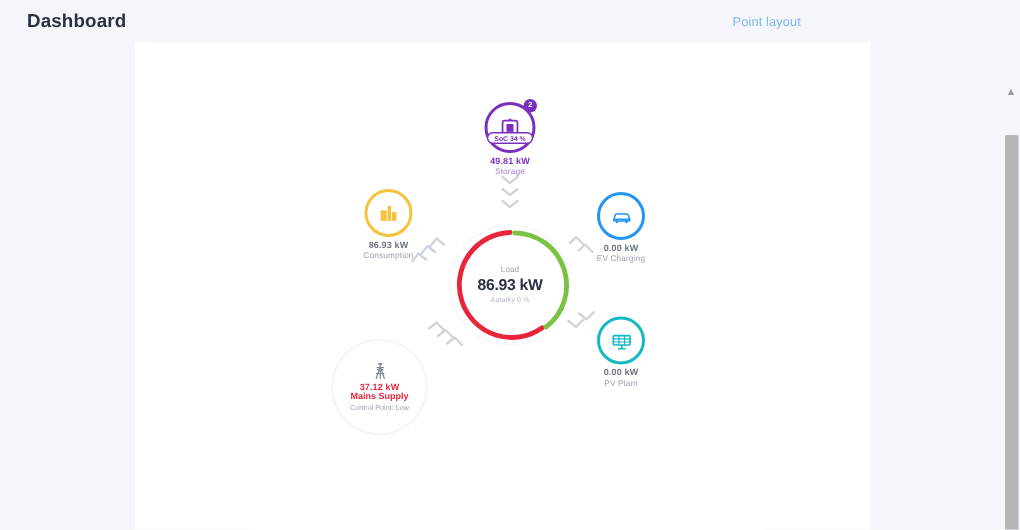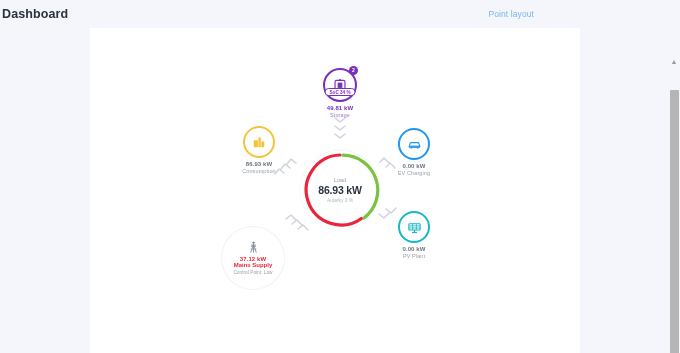--- a/index.html
+++ b/index.html
@@ -8,21 +8,21 @@
     background:#f4f6fb;
     font-family:"Liberation Sans", sans-serif;
     overflow:hidden;
   }
   body { position:relative; }
 
   
   #header {
     position:absolute; left:0; top:0; width:548px; height:28px;
     display:flex; align-items:center; justify-content:space-between;
-    padding:0 14px 0 2px;
+    padding:0 14px 0 18px;
     background:#f4f6fb;
   }
   #page-title {
     font-size:12.5px; font-weight:bold; color:#2a3142; letter-spacing:.1px;
   }
   #reset-layout {
     font-size:8.5px; color:#7ab6f0; cursor:pointer; letter-spacing:.1px;
   }
 
   

